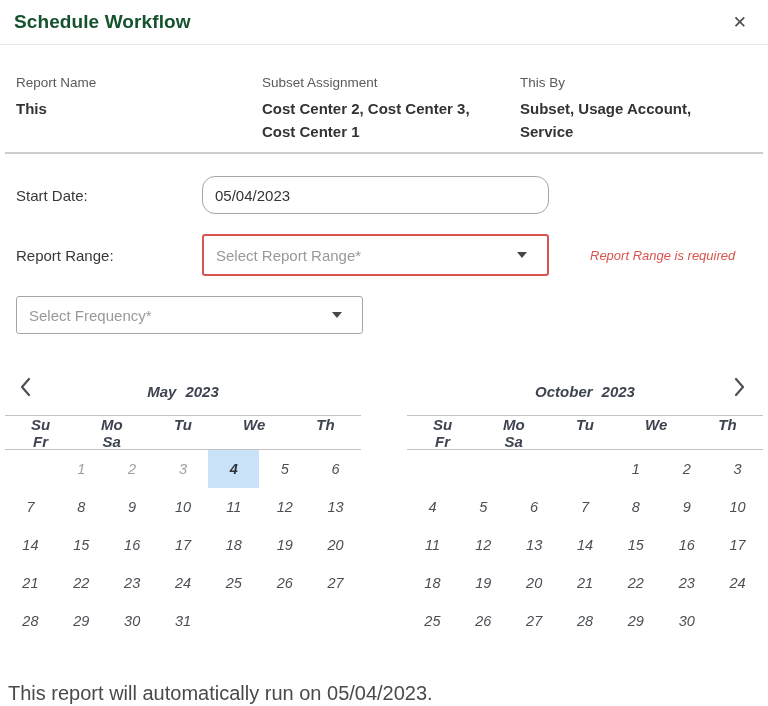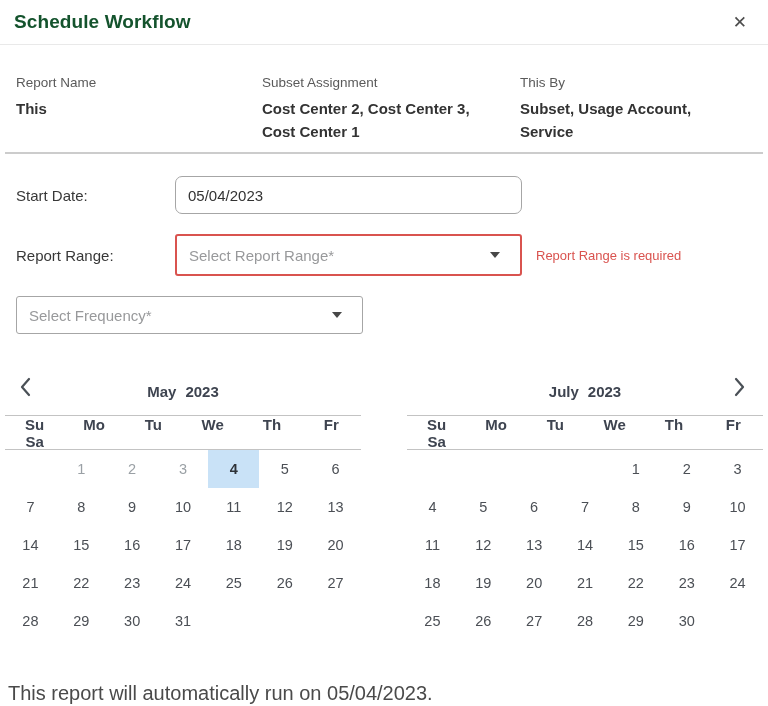--- a/index.html
+++ b/index.html
@@ -56,30 +56,31 @@
     border-top: 2px solid #cccccc;
     margin: 9px 5px 0 5px;
   }
 
   
   .form { padding: 22px 0 0 16px; }
   .form-row {
     display: flex;
     align-items: center;
     margin-bottom: 20px;
+    gap: 27px;
   }
   .form-label {
     width: 159px;
     font-size: 15px;
     color: #383838;
   }
   .text-input {
     width: 347px; height: 38px;
     border: 1px solid #a6a6a6;
-    border-radius: 7px;
+    border-radius: 13px;
     padding: 0 12px;
     font-size: 15px;
     color: #333333;
     font-family: "Liberation Sans", sans-serif;
     outline: none;
   }
   .select-box {
     width: 347px; height: 38px;
     border: 1px solid #a6a6a6;
     border-radius: 3px;
@@ -101,28 +102,30 @@
   .caret {
     width: 0; height: 0;
     border-left: 5px solid transparent;
     border-right: 5px solid transparent;
     border-top: 6px solid #474747;
   }
   .error-msg {
     margin-left: 14px;
     font-size: 13px;
     color: #d9534f;
+    font-style: italic;
   }
 
   
   .calendars {
     display: flex;
     gap: 46px;
     padding: 0 5px;
     margin-top: 34px;
+    font-style: italic;
   }
   .cal { flex: 1; }
   .cal-header {
     position: relative;
     height: 47px;
     display: flex;
     align-items: center;
     justify-content: center;
     gap: 9px;
   }
@@ -139,21 +142,21 @@
   }
   .nav-btn.prev { left: 9px; }
   .nav-btn.next { right: 12px; }
   .nav-btn svg { display: block; }
   .cal-rule {
     border: none;
     border-top: 1px solid #c3c3c3;
   }
   .weekdays {
     display: grid;
-    grid-template-columns: repeat(6, 1fr);
+    grid-template-columns: repeat(5, 1fr);
     height: 33px;
     align-items: center;
   }
   .wd {
     text-align: center;
     font-size: 15px;
     font-weight: 700;
     color: #3e4450;
   }
   .days {
@@ -293,21 +296,21 @@
           <div class="day">30</div>
           <div class="day">31</div>
           <div class="day"></div>
           <div class="day"></div>
           <div class="day"></div>
         </div>
     </div>
 
     <div class="cal">
       <div class="cal-header">
-        <span class="cal-title">July</span>
+        <span class="cal-title">October</span>
         <span class="cal-title">2023</span>
         <button class="nav-btn next">
           <svg width="20" height="22" viewBox="0 0 20 22">
               <polyline points="7,3 14,11 7,19" fill="none" stroke="#4a5056" stroke-width="2.2" stroke-linecap="round" stroke-linejoin="round"></polyline>
             </svg>
         </button>
       </div>
       <hr class="cal-rule">
       <div class="weekdays">
           <div class="wd">Su</div>

